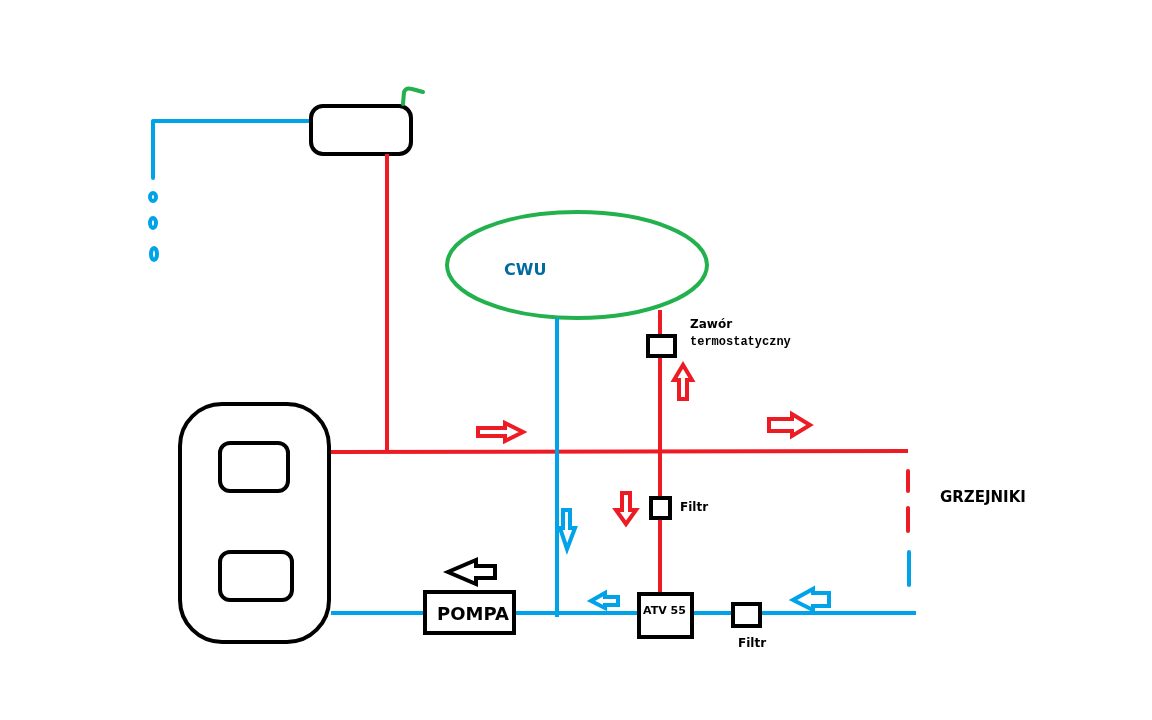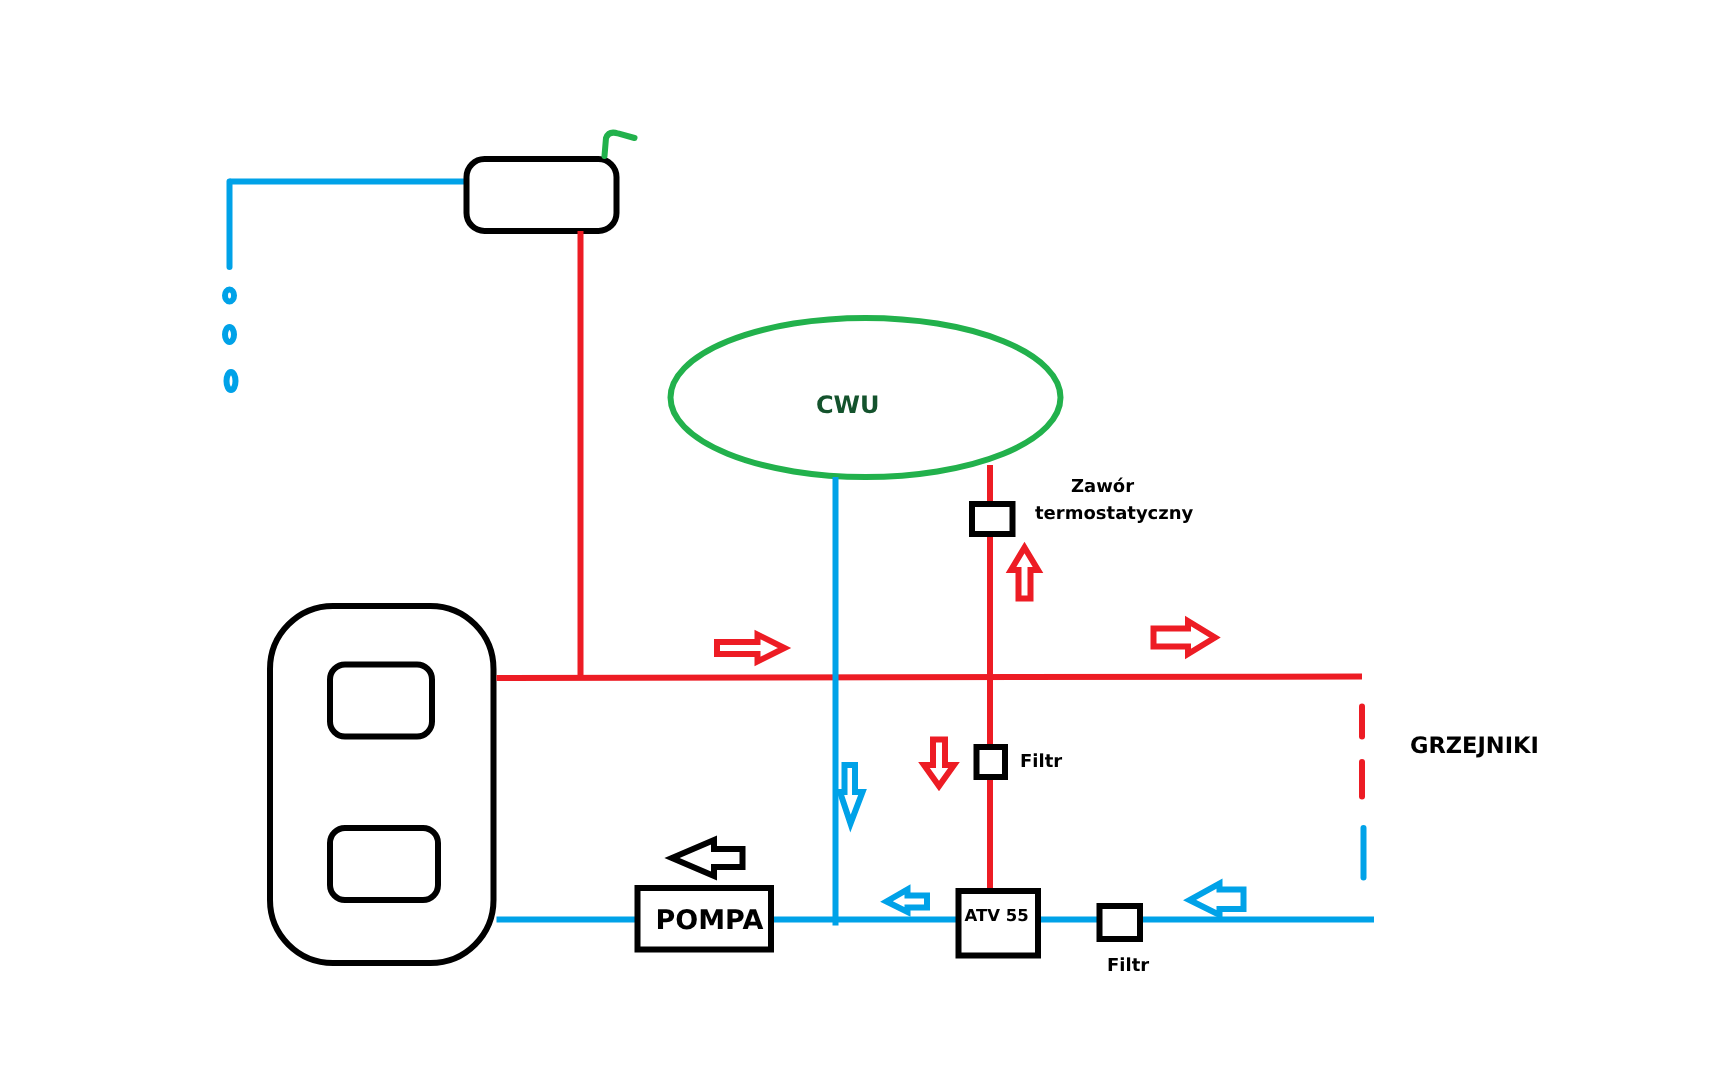--- a/index.html
+++ b/index.html
@@ -60,20 +60,20 @@
     <path d="M769 419 L792 419 L792 414 L810 425 L792 436 L792 431 L769 431 Z" stroke="#ed1c24"></path>
     <path d="M679 399 L679 380 L674 380 L683 365 L692 380 L687 380 L687 399 Z" stroke="#ed1c24"></path>
     <path d="M622 493 L630 493 L630 510 L636 510 L626 524 L616 510 L622 510 Z" stroke="#ed1c24"></path>
     <path d="M563 510 L570 510 L570 528 L575 528 L567 549 L560 528 L563 528 Z" stroke="#00a2e8"></path>
     <path d="M618 597 L605 597 L605 593 L591 601 L605 608 L605 605 L618 605 Z" stroke="#00a2e8"></path>
     <path d="M829 593 L813 593 L813 589 L793 600 L813 610 L813 606 L829 606 Z" stroke="#00a2e8"></path>
     <path d="M495 566 L476 566 L476 560 L448 572 L476 584 L476 578 L495 578 Z" stroke="#000"></path>
   </g>
 </svg>
 
-<div class="lbl" style="left:544px;top:260px;font-size:16px;color:#14532d;">CWU</div>
-<div class="lbl" style="left:690px;top:317px;font-size:12px;margin-left:24px;">Zawór</div>
-<div class="lbl" style="left:690px;top:335px;font-size:12px;">termostatyczny</div>
+<div class="lbl" style="left:504px;top:260px;font-size:16px;color:#0369a1;">CWU</div>
+<div class="lbl" style="left:690px;top:317px;font-size:12px;">Zawór</div>
+<div class="lbl" style="left:690px;top:335px;font-size:12px;font-family:Liberation Mono, monospace;">termostatyczny</div>
 <div class="lbl" style="left:680px;top:500px;font-size:12px;">Filtr</div>
 <div class="lbl" style="left:738px;top:636px;font-size:12px;">Filtr</div>
 <div class="lbl" style="left:940px;top:488px;font-size:15px;">GRZEJNIKI</div>
 <div class="lbl" style="left:437px;top:603px;font-size:18px;">POMPA</div>
 <div class="lbl" style="left:643px;top:604px;font-size:11px;">ATV 55</div>
 
 </body></html>

